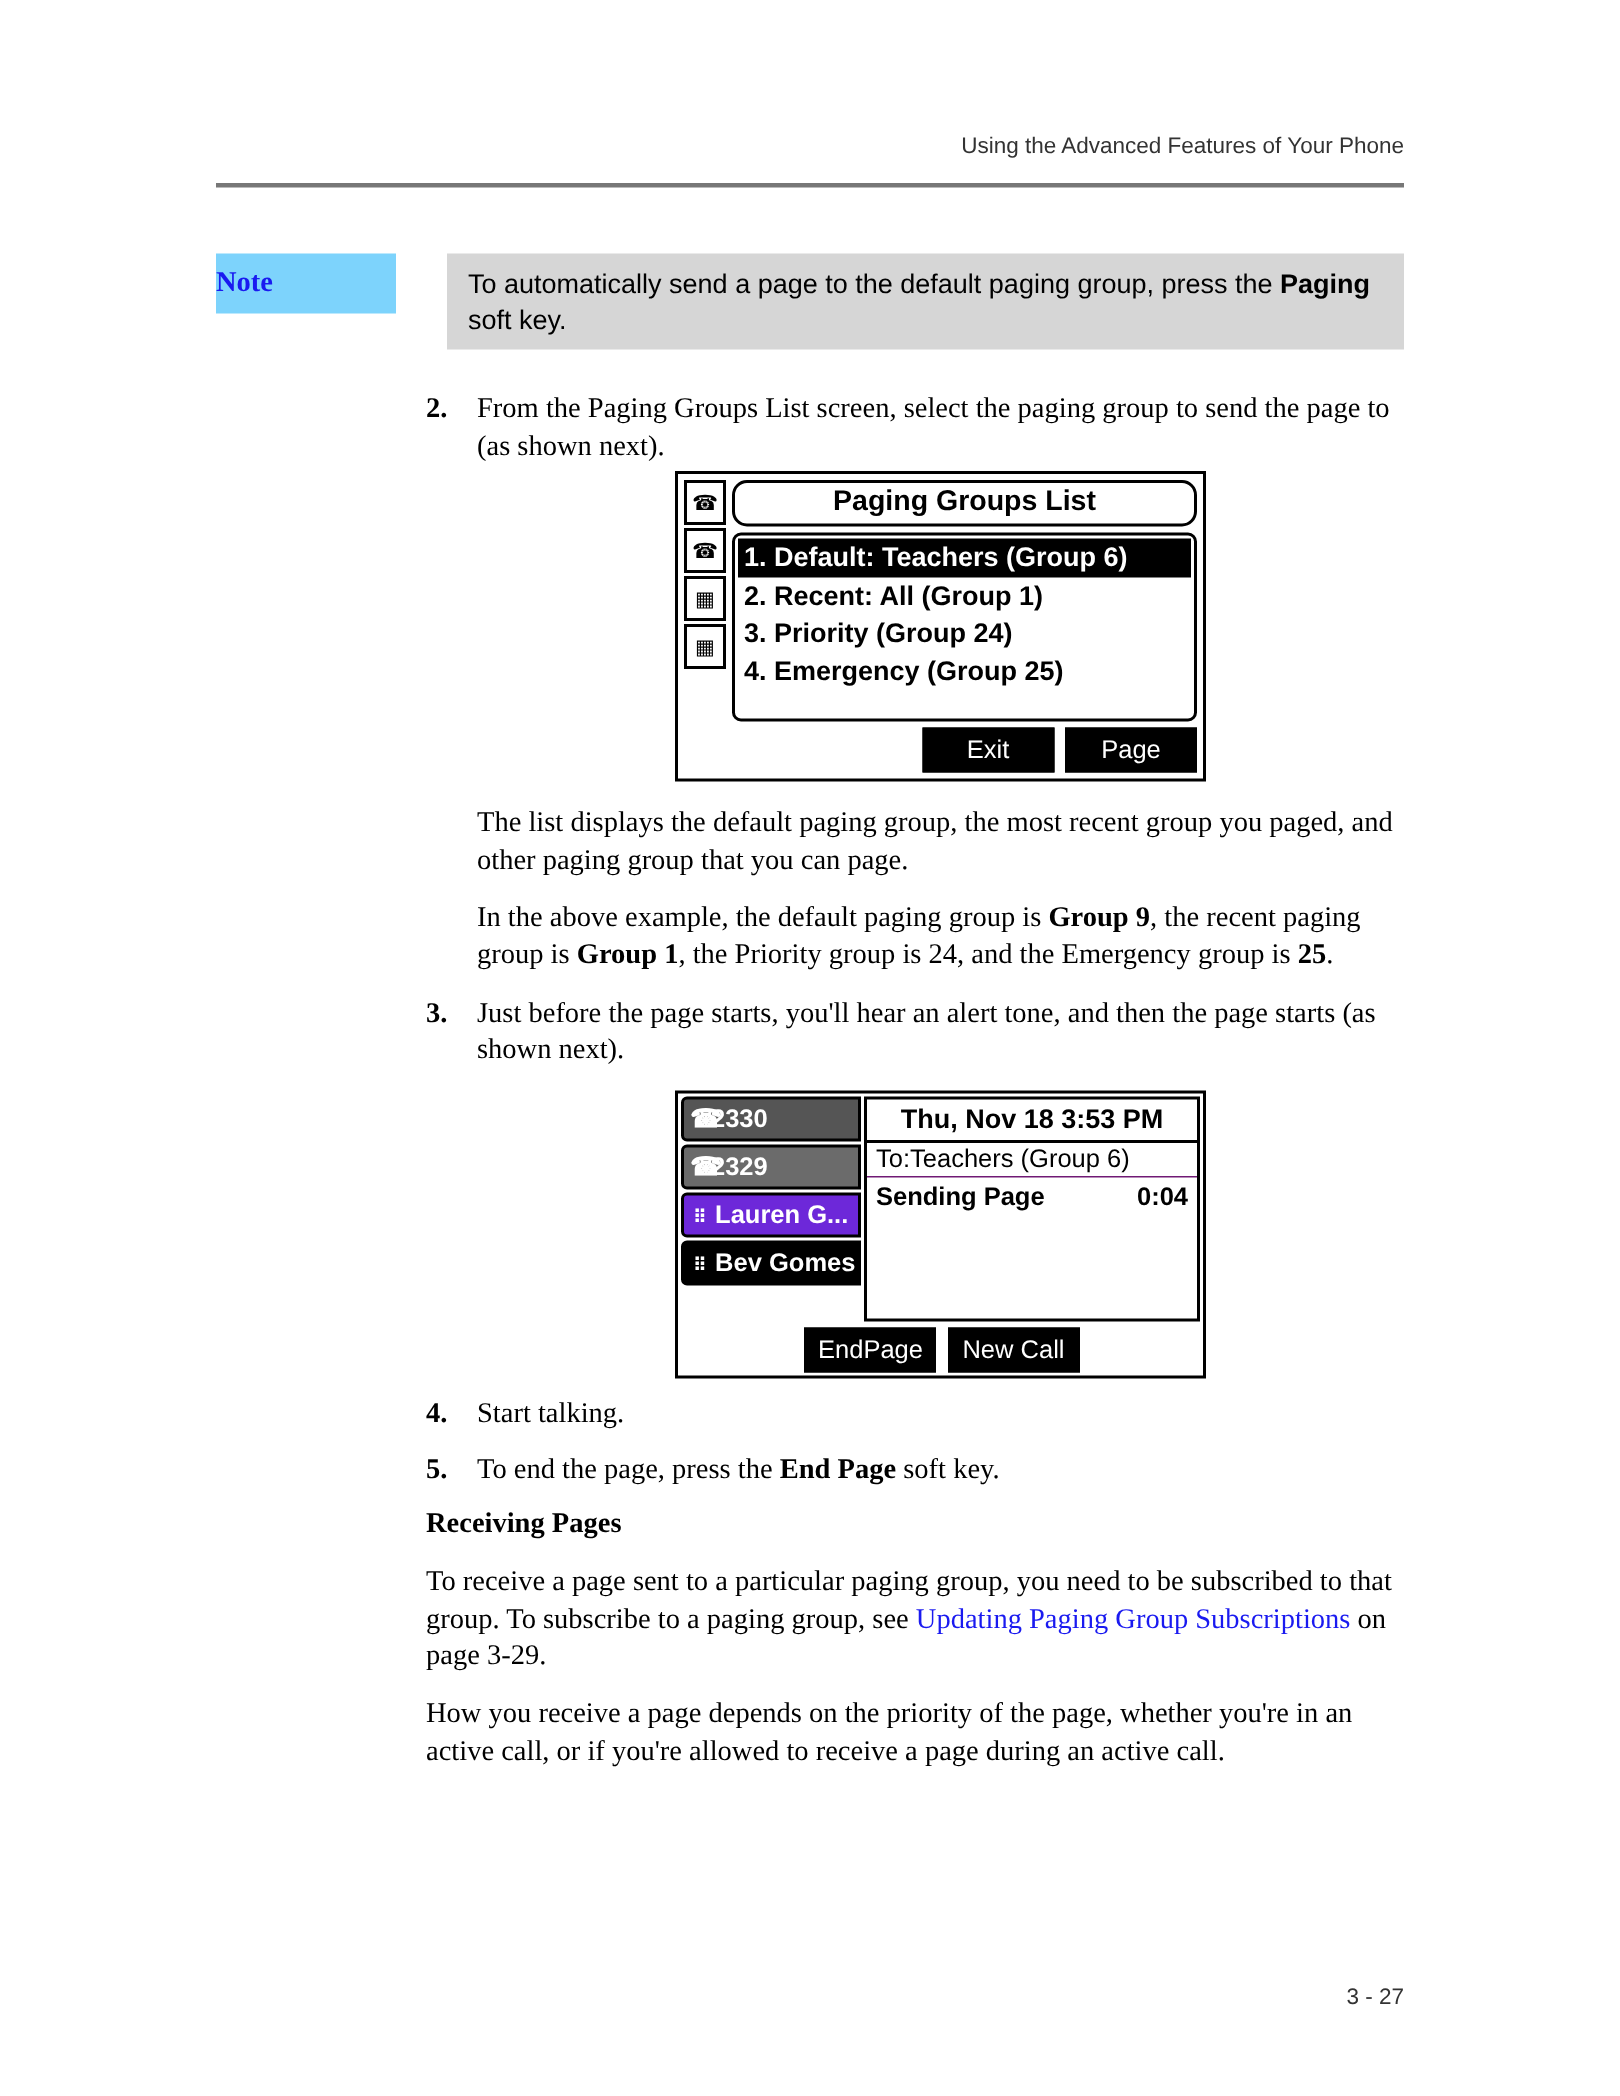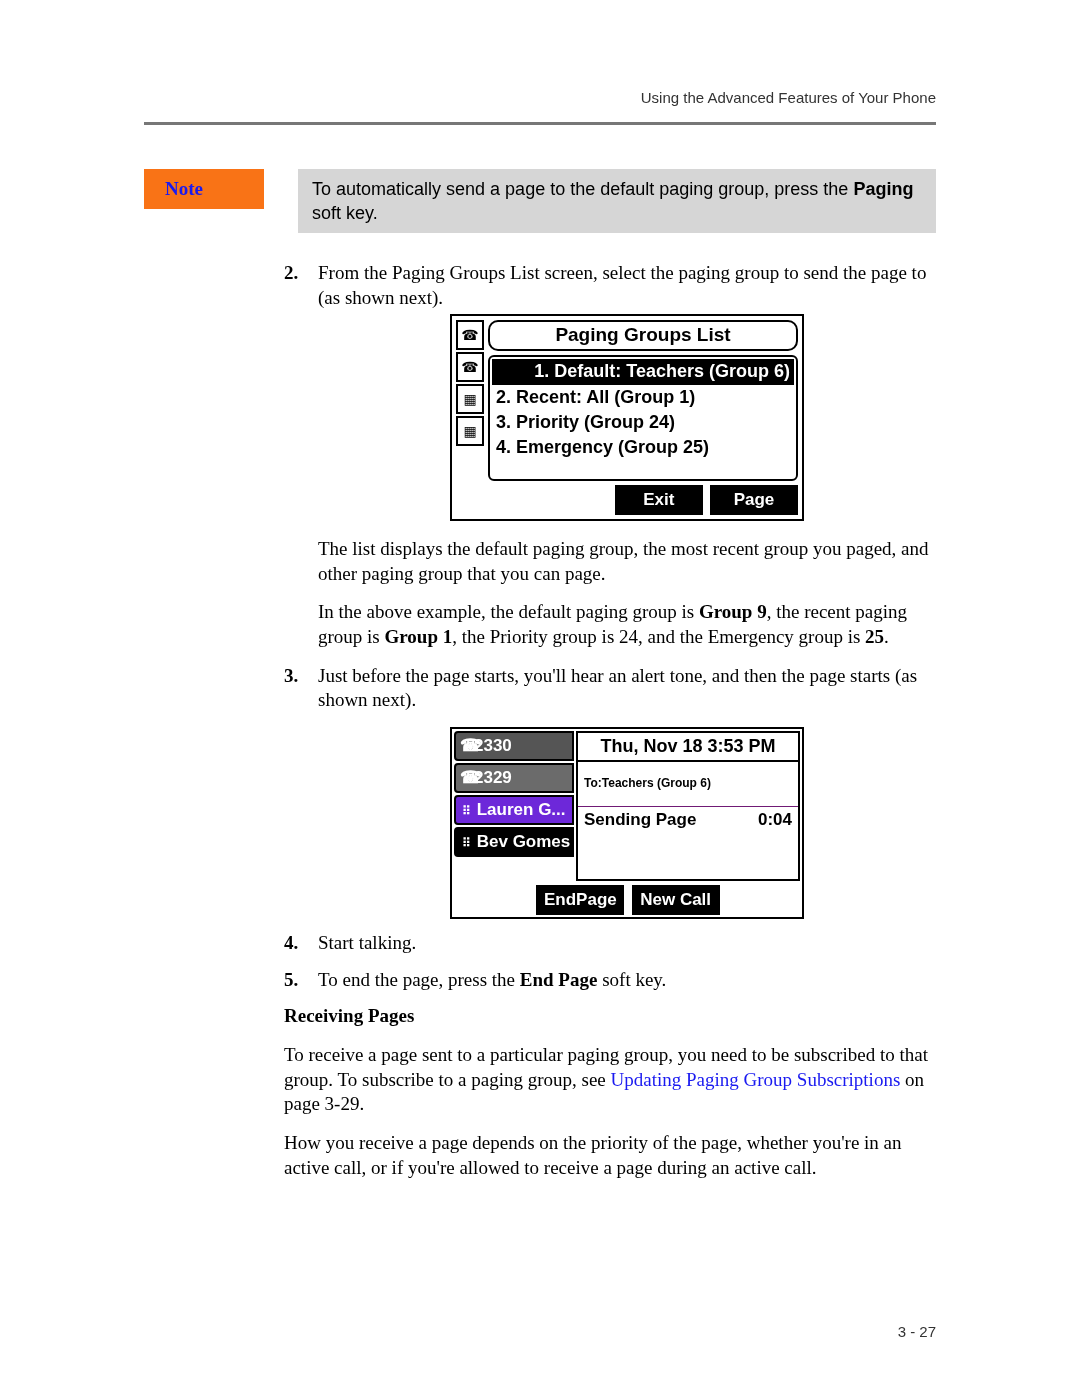--- a/index.html
+++ b/index.html
@@ -30,22 +30,22 @@
     border-top: 3px solid #777;
     margin: 0 0 44px 0;
   }
   .note-label {
     width: 80px;
     flex: 0 0 80px;
     font-family: Georgia, serif;
     font-weight: bold;
     color: #1a1af0;
     padding: 8px 0 8px 0;
-    background: #f97316;
-    text-align: center;
+    background: #7dd3fc;
+    text-align: left;
     margin-left: -80px;
     padding-right: 40px;
     box-sizing: content-box;
   }
   .note-wrap {
     display: flex;
     align-items: flex-start;
     margin-left: 80px;
     margin-bottom: 28px;
   }
@@ -150,32 +150,31 @@
   }
   .s1-item {
     font-weight: bold;
     font-size: 18px;
     padding: 1px 4px;
     white-space: nowrap;
   }
   .s1-item.selected {
     background: #000;
     color: #fff;
-    text-align: right;
   }
   .s1-softkeys {
     text-align: right;
     margin-top: 4px;
   }
   .sk {
     display: inline-block;
     background: #000;
     color: #fff;
     font-family: Arial, Helvetica, sans-serif;
-    font-weight: bold;
+    font-weight: normal;
     text-align: center;
     padding: 2px 0;
     border: 2px solid #000;
     width: 84px;
     font-size: 17px;
     margin-left: 2px;
   }
 
   
   .screen2 {
@@ -224,23 +223,23 @@
     box-sizing: border-box;
   }
   .s2-clock {
     text-align:center;
     font-weight:bold;
     font-size:18px;
     border-bottom:2px solid #000;
     padding:2px 0;
   }
   .s2-line {
-    font-weight:bold;
-    font-size:12px;
-    padding:14px 6px;
+    font-weight:normal;
+    font-size:17px;
+    padding:0 6px;
   }
   .s2-send-row {
     display:flex;
     justify-content: space-between;
     padding:2px 6px 0 6px;
     font-weight:bold;
     font-size:17px;
     border-top:1px solid #701a75;
   }
   .s2-softkeys {

